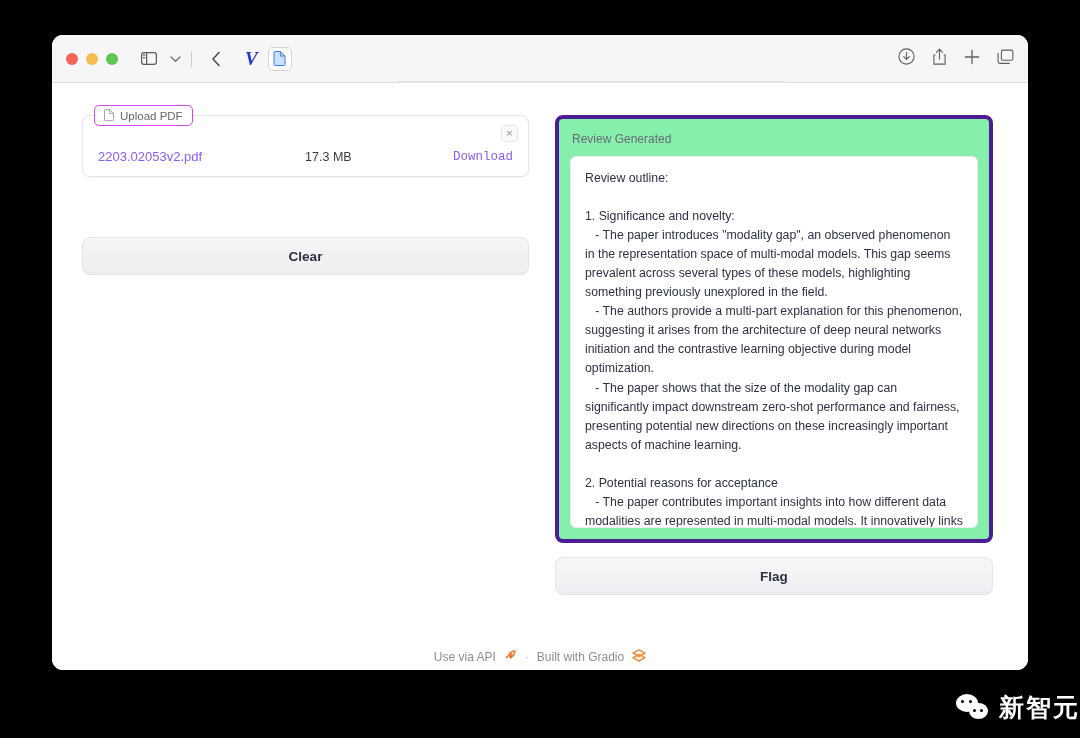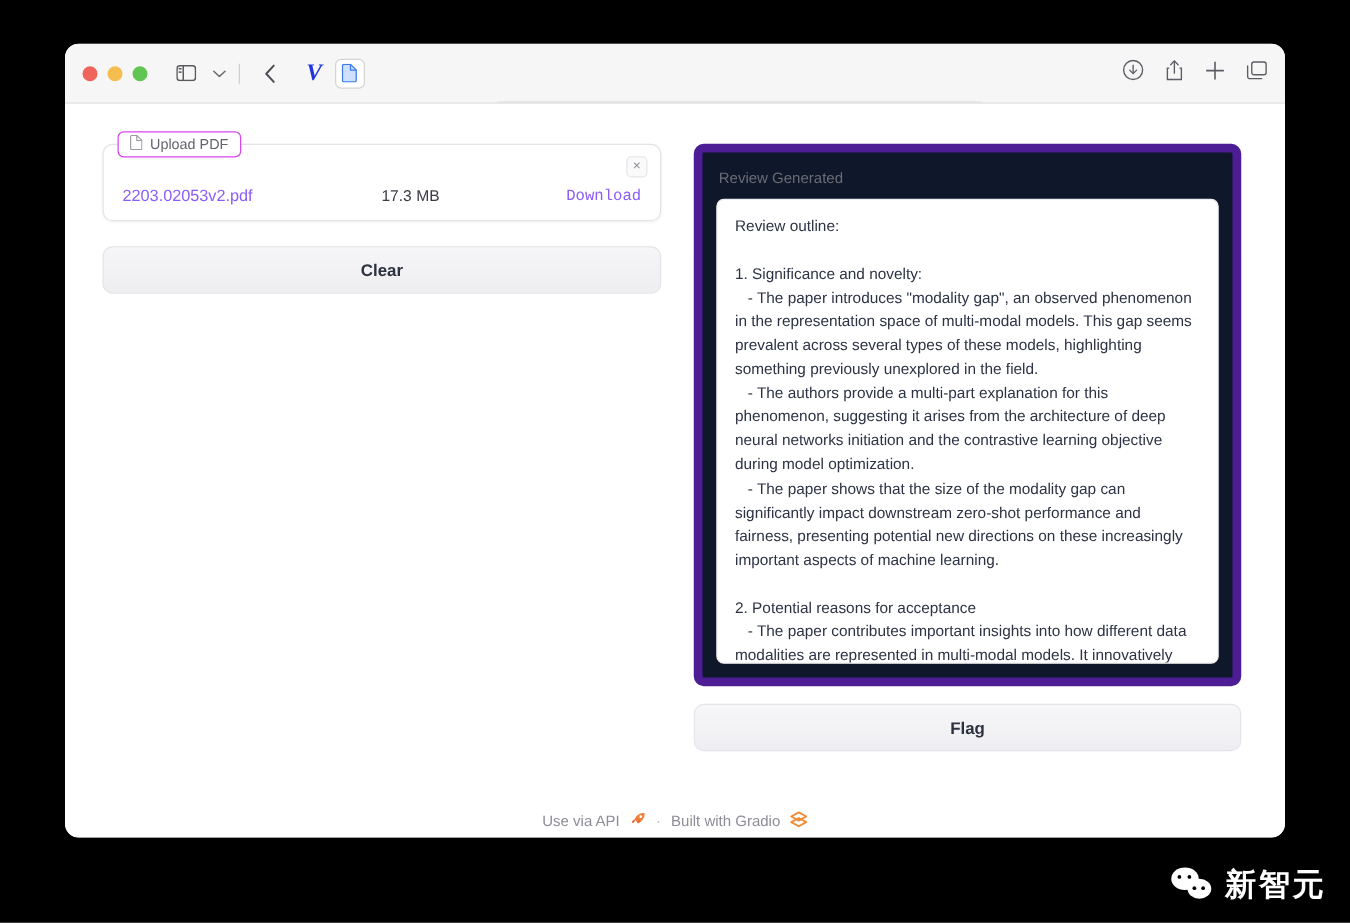--- a/index.html
+++ b/index.html
@@ -141,31 +141,32 @@
     border-radius: 8px;
     display: flex; align-items: center; justify-content: center;
     font-size: 13.5px; font-weight: 700;
     border: 1px solid transparent;
     cursor: pointer;
   }
   .btn-clear {
     background: linear-gradient(180deg,#f6f6f8 0%,#eeeef1 100%);
     border-color: #e3e3e8;
     color: #2c3140;
+    margin-top: 40px;
   }
   .btn-submit {
     background: linear-gradient(180deg,#fde2bd 0%,#f9c786 100%);
     border-color: #f6c183;
     color: #e4552a;
   }
 
   
   .output-panel {
-    background: #0f172a;
-    border: 7px solid #4c1d95;
+    background: #86efac;
+    border: 4px solid #4c1d95;
     border-radius: 8px;
     padding: 11px 11px 11px 11px;
   }
   .output-label {
     font-size: 12px; color: #6b6b75;
     padding: 2px 2px 10px 2px;
   }
   .output-text {
     background: #fff;
     border: 1px solid #ededef;
@@ -199,21 +200,21 @@
     display: flex; align-items: center; justify-content: center;
     gap: 8px;
     font-size: 12px; color: #8d8d97;
   }
   .footer .dot { color: #b6b6bd; }
   .footer .lnk { cursor: pointer; }
 
   
   .watermark {
     position: absolute;
-    right: 19px; bottom: 14px;
+    right: 0; bottom: 14px;
     display: flex; align-items: center; gap: 9px;
     color: #fff;
   }
   .wm-text {
     font-size: 25px; font-weight: 700; letter-spacing: 2px;
     font-family: "DejaVu Sans", sans-serif;
   }
   .wechat { position: relative; width: 34px; height: 27px; }
   .bub {
     position: absolute; border-radius: 50%; background: #fff;

